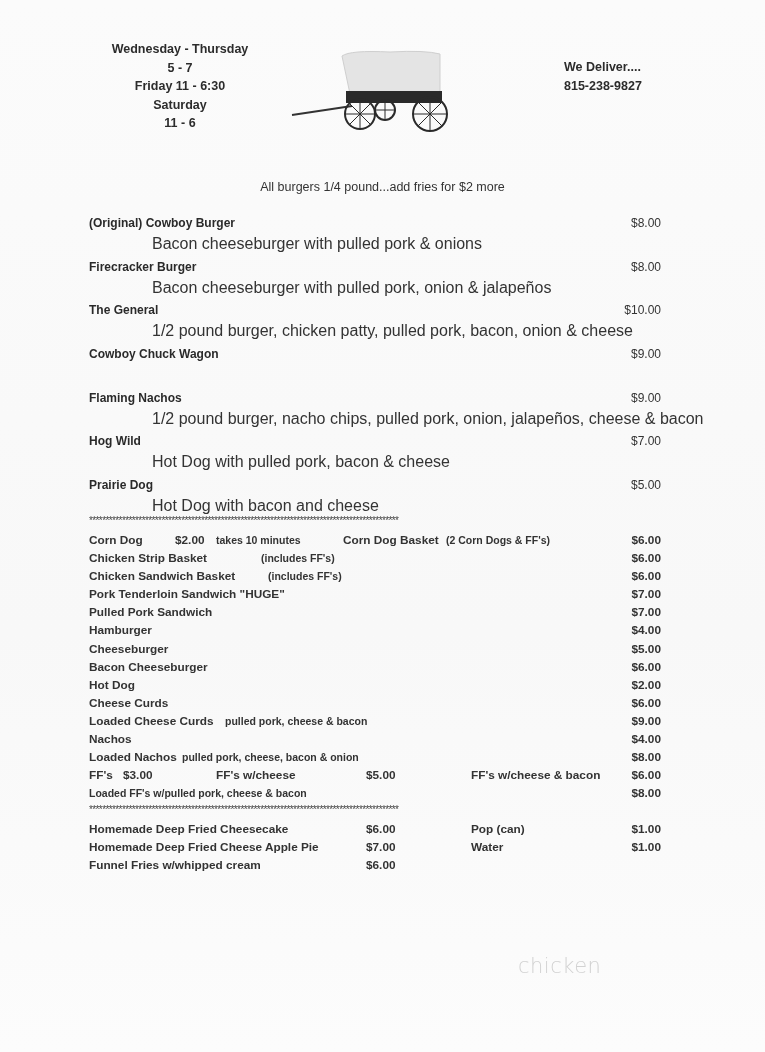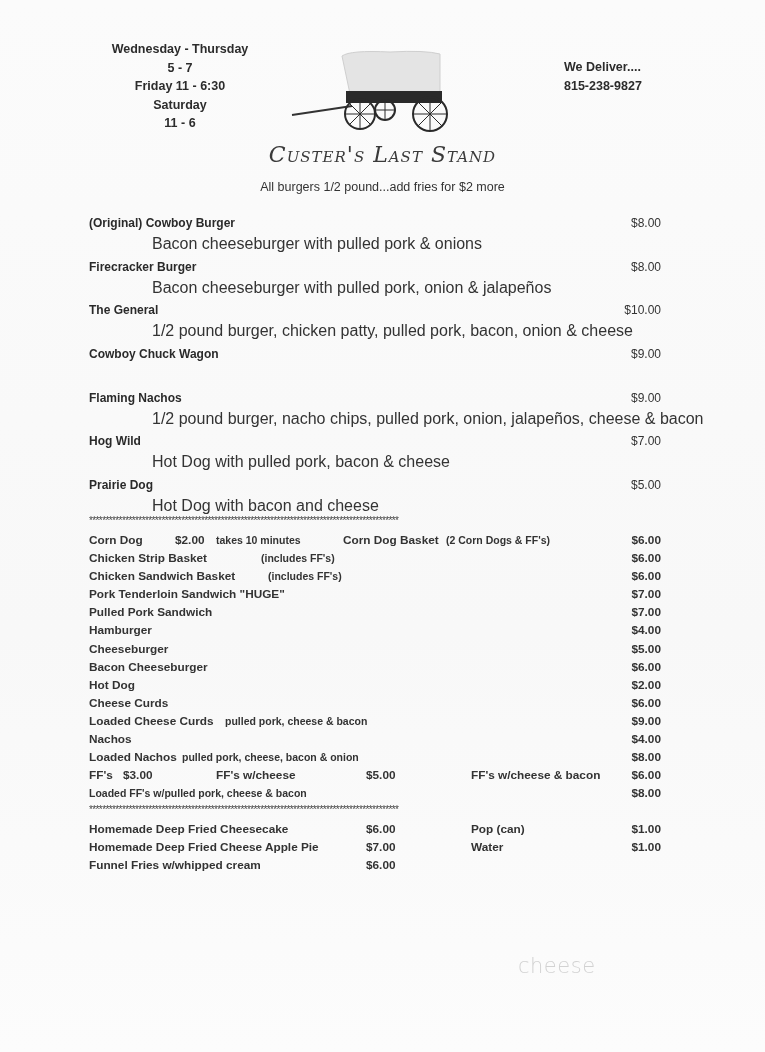--- a/index.html
+++ b/index.html
@@ -72,22 +72,21 @@
       <line x1="85" y1="62" x2="105" y2="62"></line>
         <line x1="95" y1="52" x2="95" y2="72"></line>
     </g>
   </svg>
 
   <div class="abs deliver">
     <div>We Deliver....</div>
     <div>815-238-9827</div>
   </div>
 
-  <div class="abs title">Custer's Last Stand</div>
-  <div class="abs subtitle">All burgers 1/2 pound...add fries for $2 more</div>
+  <div class="abs subtitle">All burgers 1/4 pound...add fries for $2 more</div>
 
   <div class="abs burgers">
     <div class="burger">
       <span class="b-name">(Original) Cowboy Burger</span>
       <span class="b-price">$8.00</span>
       <span class="b-desc">Bacon cheeseburger with pulled pork &amp; onions</span>
     </div>
     <div class="burger">
       <span class="b-name">Firecracker Burger</span>
       <span class="b-price">$8.00</span>
@@ -210,14 +209,14 @@
       <span style="left:277px">$7.00</span>
       <span style="left:382px">Water</span>
       <span class="price">$1.00</span>
     </div>
     <div class="side-row">
       <span style="left:0">Funnel Fries w/whipped cream</span>
       <span style="left:277px">$6.00</span>
     </div>
   </div>
 
-  <div class="abs watermark">cheese</div>
+  <div class="abs watermark">chicken</div>
 </div>
 
 </body></html>

